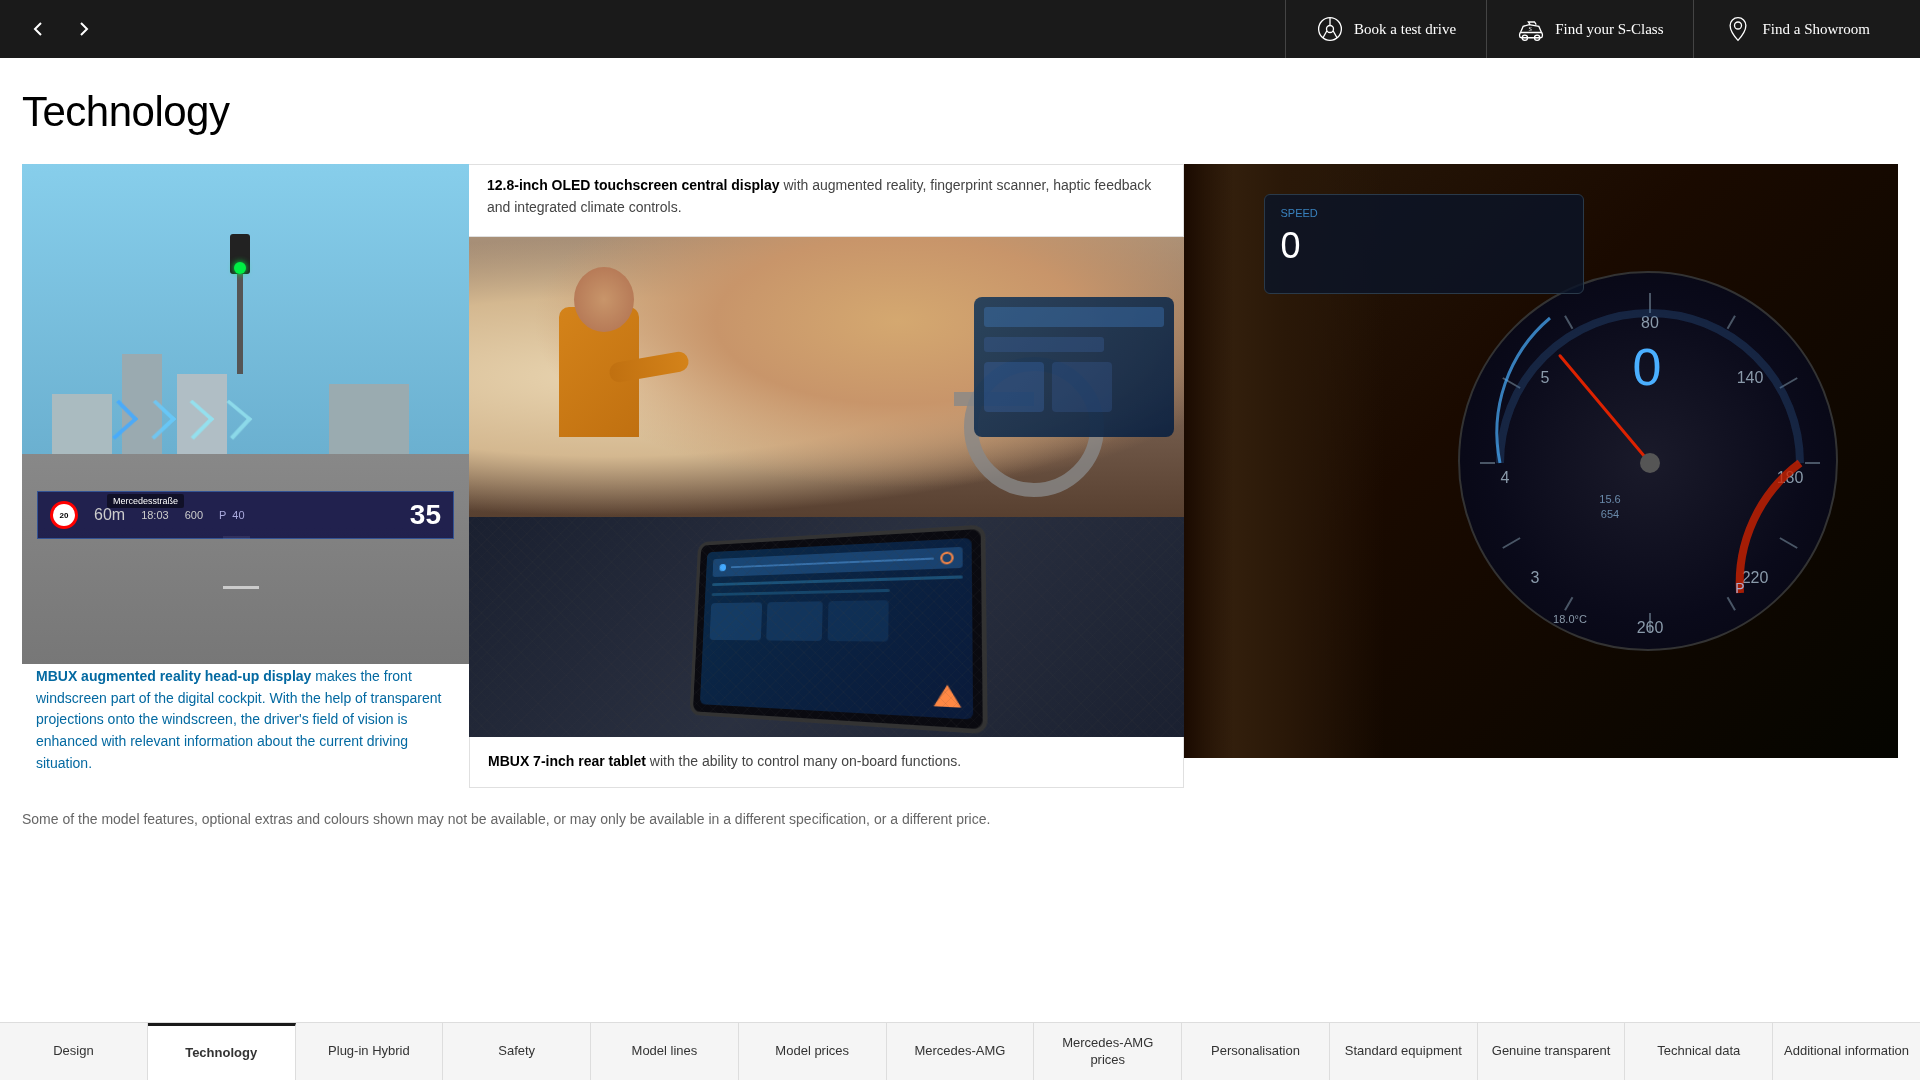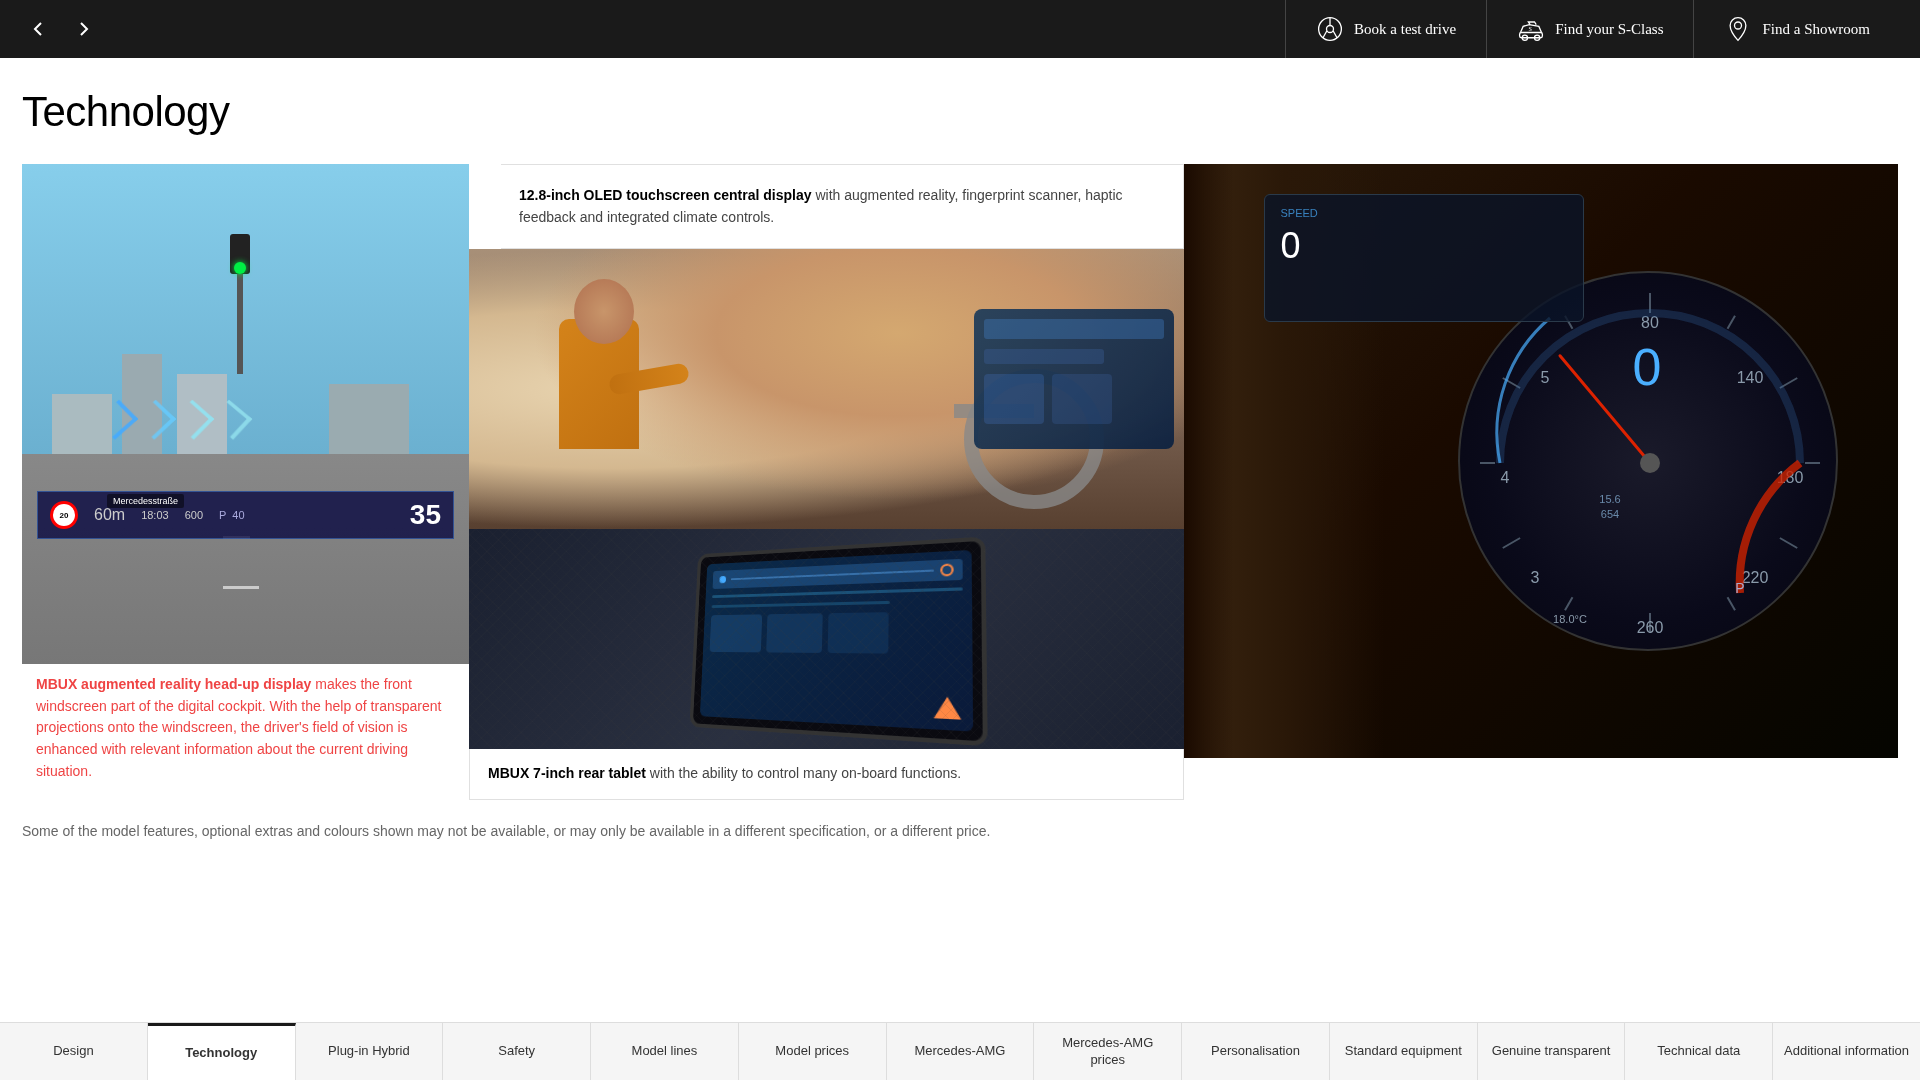--- a/index.html
+++ b/index.html
@@ -93,40 +93,39 @@
       background: linear-gradient(135deg, #87ceeb 0%, #6ab0d4 20%, #5a9ec4 40%, #4a8eb4 60%, #3a7ea4 80%, #2a6e94 100%);
       position: relative;
       overflow: hidden;
     }
     
     .hud-overlay {
       position: absolute;
       top: 0; left: 0; right: 0; bottom: 0;
     }
     .left-caption {
-      padding: 10px 14px;
+      padding: 2px 14px;
       font-size: 14px;
       line-height: 1.55;
-      color: #ef4444;
+      color: #0369a1;
       background: #fff;
     }
     .caption-bold { font-weight: bold; }
 
     
     .top-text-left {
       grid-row: 1;
       grid-column: 2;
-      padding: 20px 18px;
+      padding: 10px 18px;
       border: 1px solid #e0e0e0;
       border-left: none;
       font-size: 14px;
       line-height: 1.55;
       color: #444;
       background: #fff;
-      margin-left: 32px;
     }
     .top-text-right {
       grid-row: 1;
       grid-column: 3;
       padding: 14px 18px;
       border: 1px solid #e0e0e0;
       border-left: none;
       font-size: 14px;
       line-height: 1.55;
       color: #444;
@@ -478,21 +477,21 @@
 
                 <text x="280" y="320" text-anchor="middle" fill="#aac" font-size="14">P</text>
 
                 <text x="110" y="350" text-anchor="middle" fill="#8a9aaa" font-size="11">18.0°C</text>
               </svg>
             </div>
           </div>
 
           <div style="position:absolute;left:0;top:0;bottom:0;width:50px;background:linear-gradient(90deg,#1a0a00,transparent);"></div>
 
-          <div style="position:absolute;left:80px;top:30px;width:320px;height:128px;background:rgba(10,20,40,0.8);border-radius:6px;border:1px solid #2a3a4a;overflow:hidden;">
+          <div style="position:absolute;left:80px;top:30px;width:320px;height:100px;background:rgba(10,20,40,0.8);border-radius:6px;border:1px solid #2a3a4a;overflow:hidden;">
             <div style="padding:12px 16px;">
               <div style="color:#4aafff;font-size:11px;margin-bottom:6px;opacity:0.7;">SPEED</div>
               <div style="color:#fff;font-size:36px;font-weight:200;">0</div>
             </div>
           </div>
         </div>
       </div>
     </div>
 
   </div>

